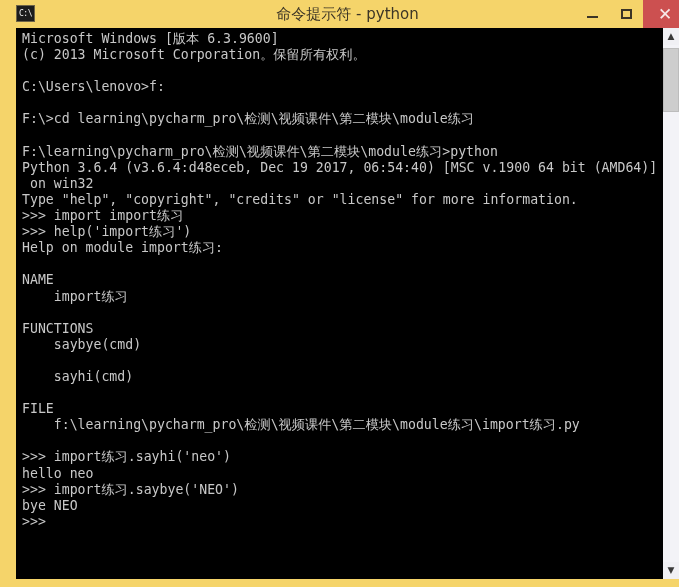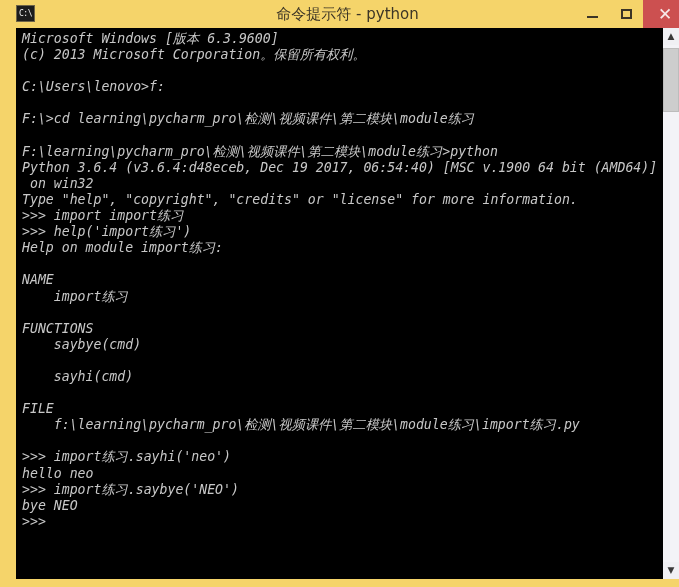--- a/index.html
+++ b/index.html
@@ -116,21 +116,20 @@
 
   
   #terminal-area {
     position: absolute;
     left: 8px;
     top: 28px;
     width: 647px;
     height: 551px;
     background: #000000;
     overflow: hidden;
-    font-style: italic;
   }
   #terminal-text {
     position: absolute;
     left: 6px;
     top: 3px;
     width: 645px;
     margin: 0;
     padding: 0;
     color: #c8c8c8;
     font-family: "DejaVu Sans Mono", monospace;

